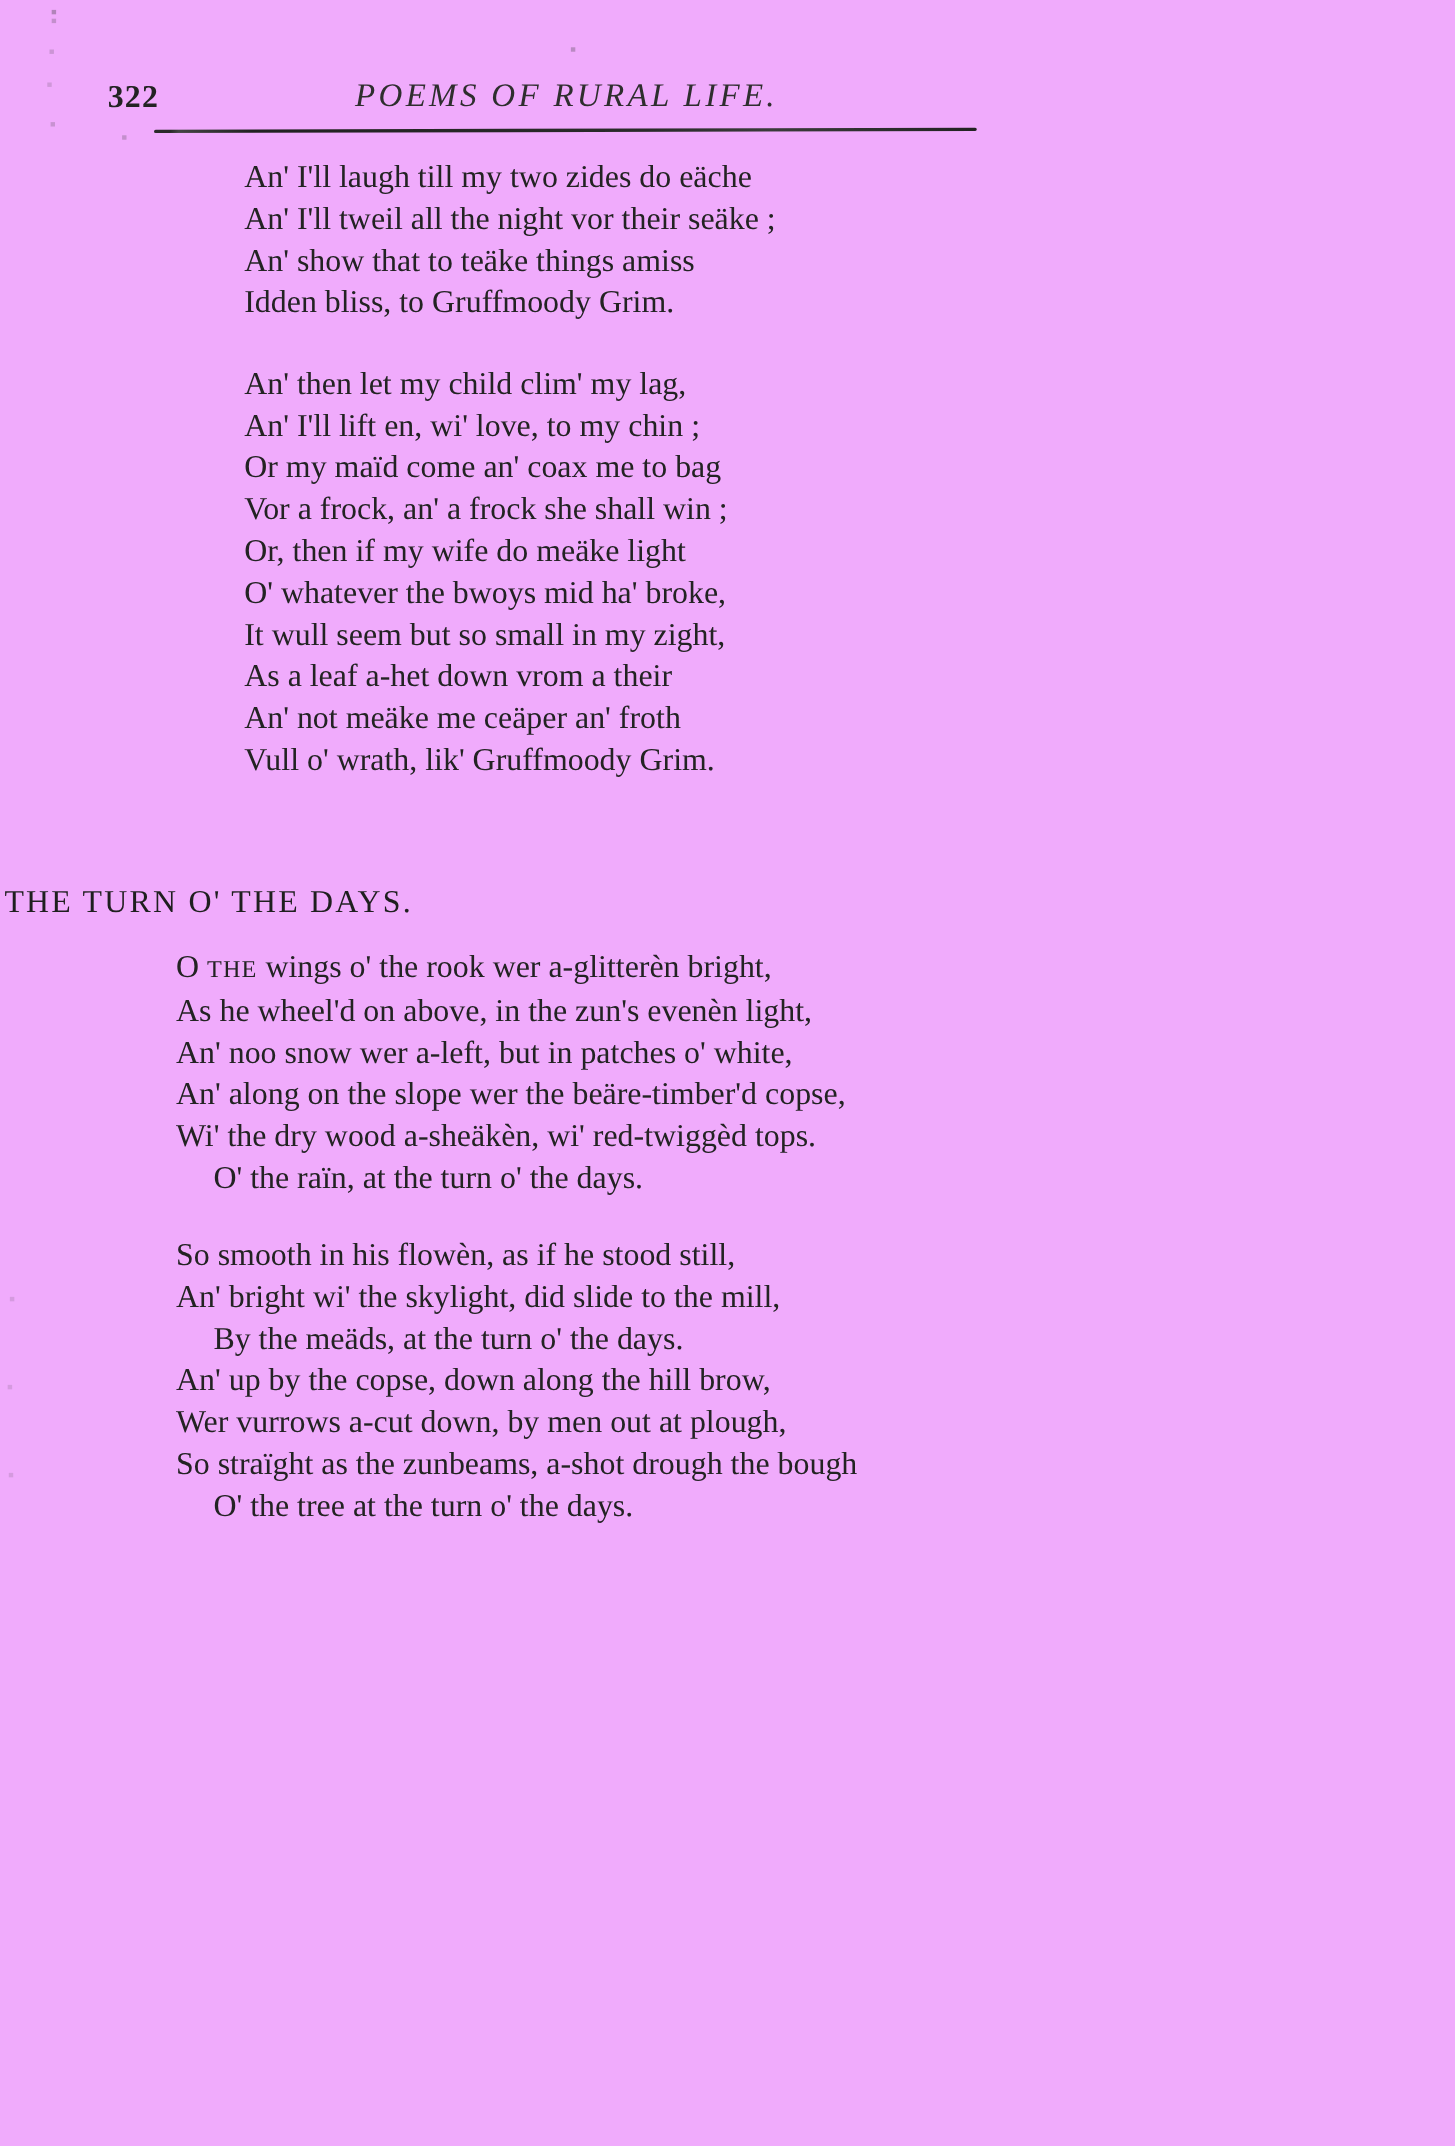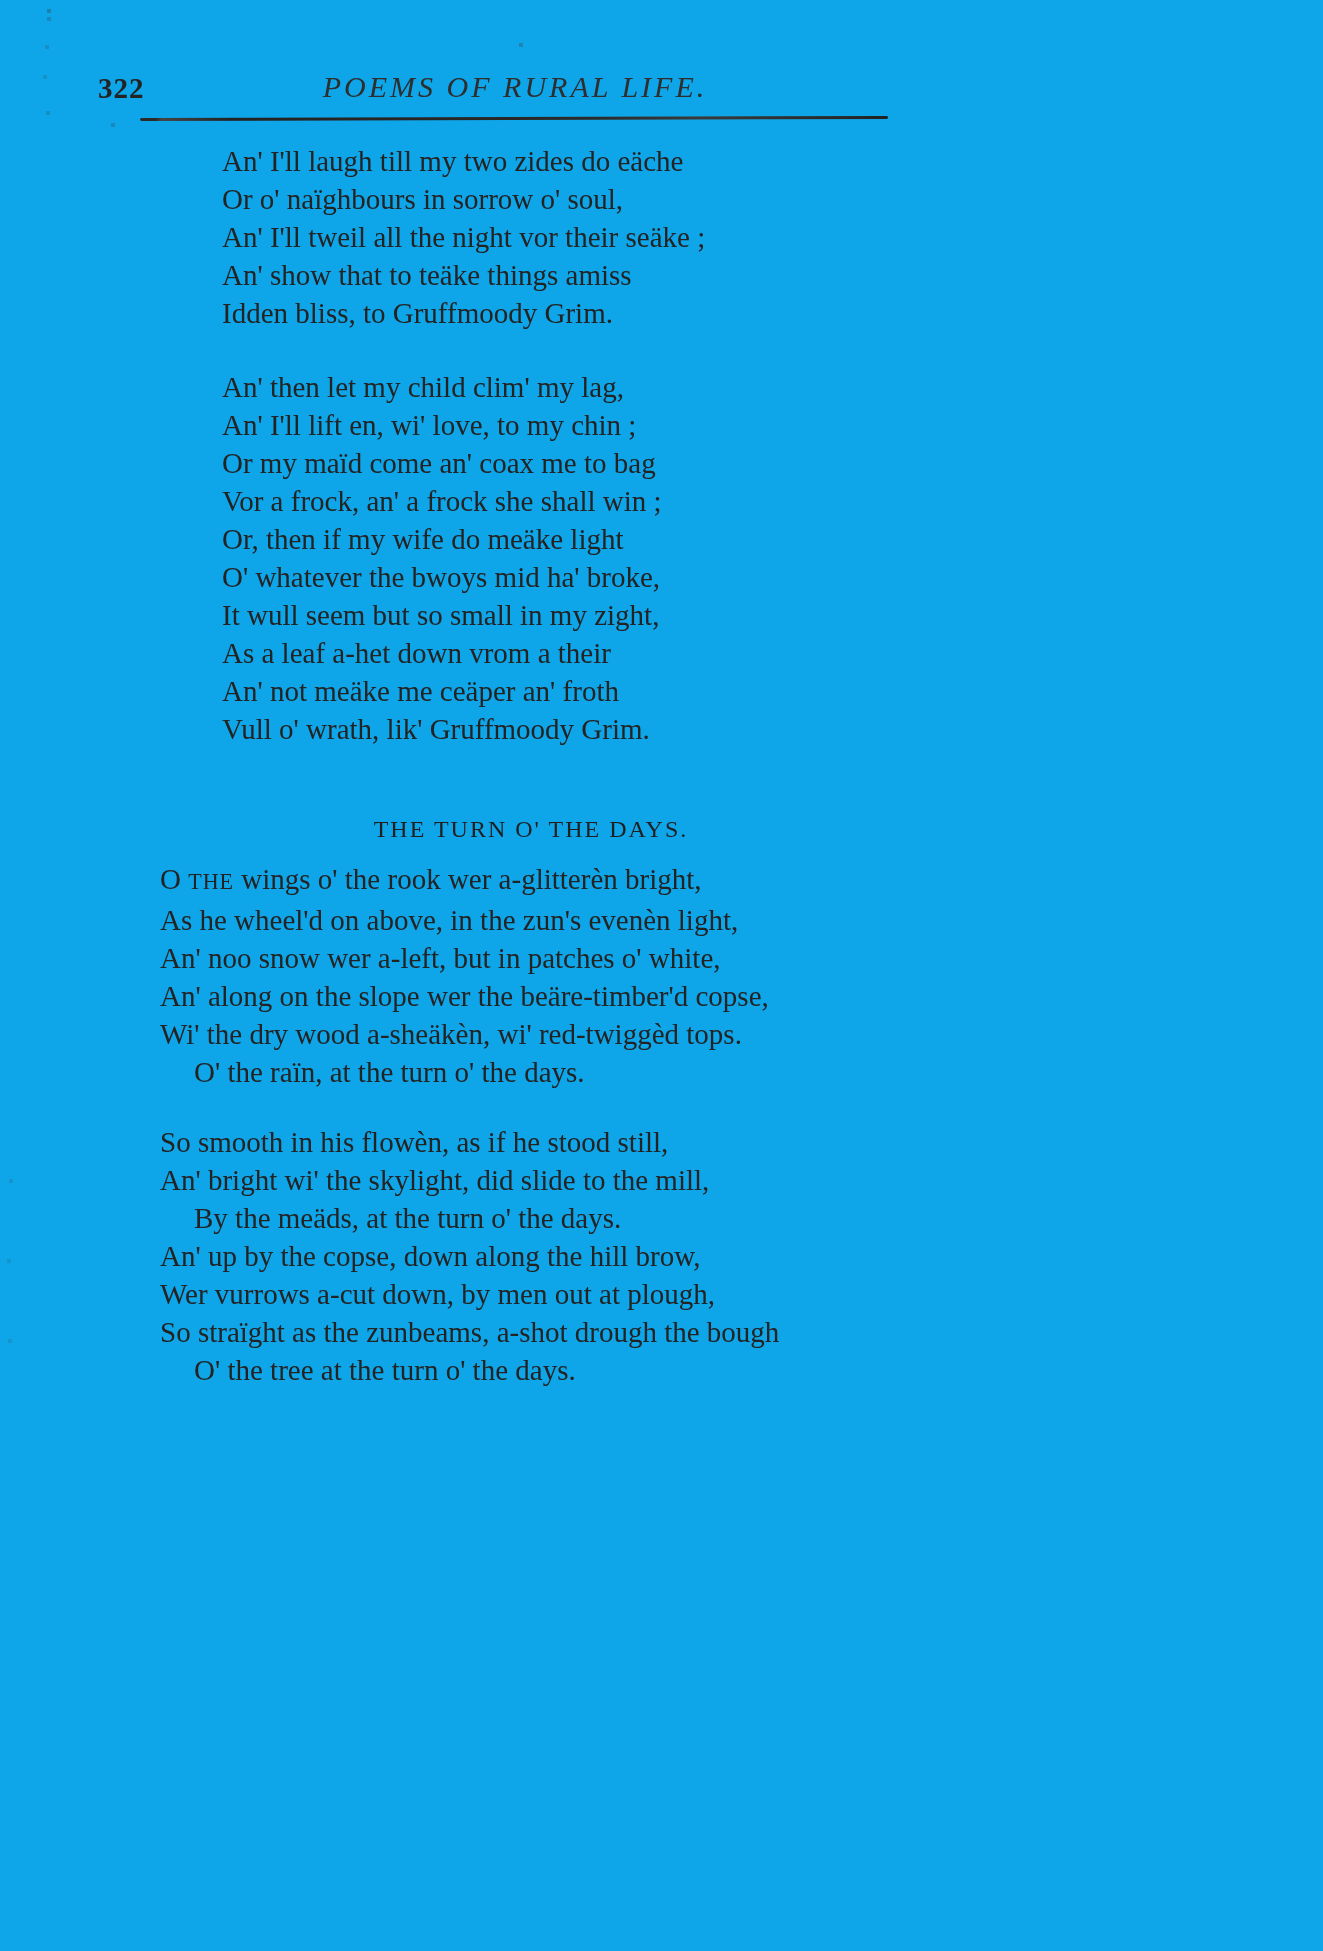--- a/index.html
+++ b/index.html
@@ -6,21 +6,21 @@
     margin: 0;
     padding: 0;
     background: #e9e7e2;
     font-family: "Liberation Serif", "DejaVu Serif", serif;
   }
   .page {
     position: relative;
     width: 1323px;
     height: 1951px;
     margin: 0 auto;
-    background: #0ea5e9;
+    background: #f0abfc;
     color: #232323;
     overflow: hidden;
   }
   
   .scan-artifacts {
     position: absolute;
     left: 0; top: 0;
     width: 2px; height: 2px;
     background: transparent;
     box-shadow:
@@ -86,23 +86,23 @@
   .poem-1 {
     top: 142px;
     left: 222px;
   }
   .poem-1 .stanza + .stanza { margin-top: 36px; }
   .poem-title {
     position: absolute;
     top: 800px;
     left: 0;
     width: 1030px;
-    margin: 16px;
-    text-align: center;
-    font-size: 24px;
+    margin: 4px;
+    text-align: left;
+    font-size: 29px;
     font-weight: normal;
     letter-spacing: 2px;
     color: #1f1f1f;
   }
   .poem-2 {
     top: 860px;
     left: 160px;
   }
   .poem-2 .stanza + .stanza { margin-top: 32px; }
   .smallcaps {
@@ -120,21 +120,20 @@
   <div class="header-row">
     <span class="page-number">322</span>
     <span class="running-title">POEMS OF RURAL LIFE.</span>
   </div>
 
   <div class="header-rule"></div>
 
   <div class="poem poem-1" id="poem-1">
       <div class="stanza">
         <div class="line">An' I'll laugh till my two zides do eäche</div>
-        <div class="line">Or o' naïghbours in sorrow o' soul,</div>
         <div class="line">An' I'll tweil all the night vor their seäke ;</div>
         <div class="line">An' show that to teäke things amiss</div>
         <div class="line">Idden bliss, to Gruffmoody Grim.</div>
       </div>
       <div class="stanza">
         <div class="line">An' then let my child clim' my lag,</div>
         <div class="line">An' I'll lift en, wi' love, to my chin ;</div>
         <div class="line">Or my maïd come an' coax me to bag</div>
         <div class="line">Vor a frock, an' a frock she shall win ;</div>
         <div class="line">Or, then if my wife do meäke light</div>

